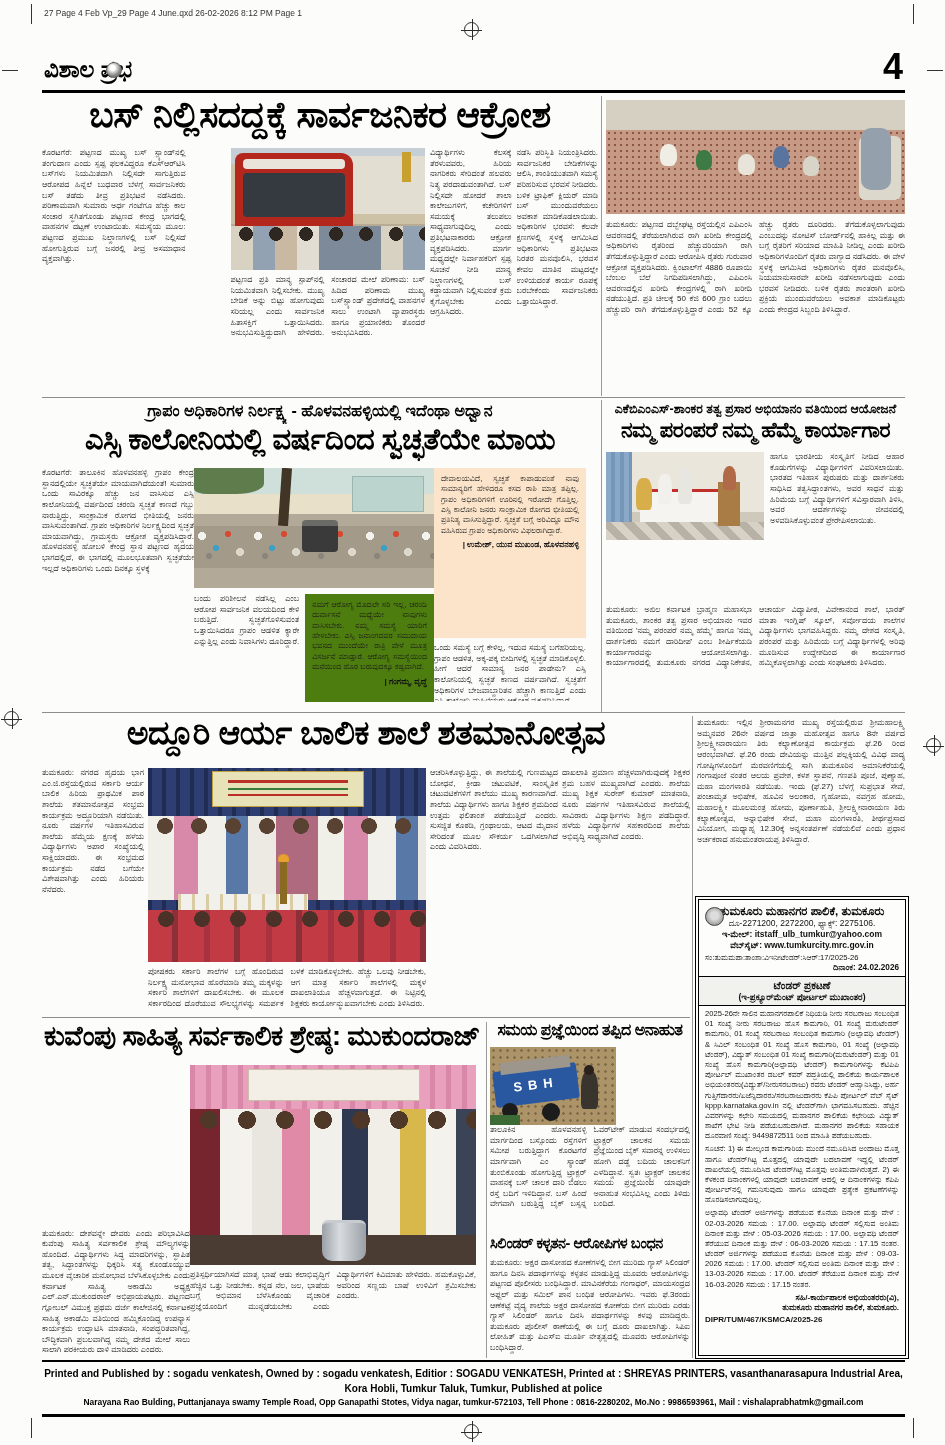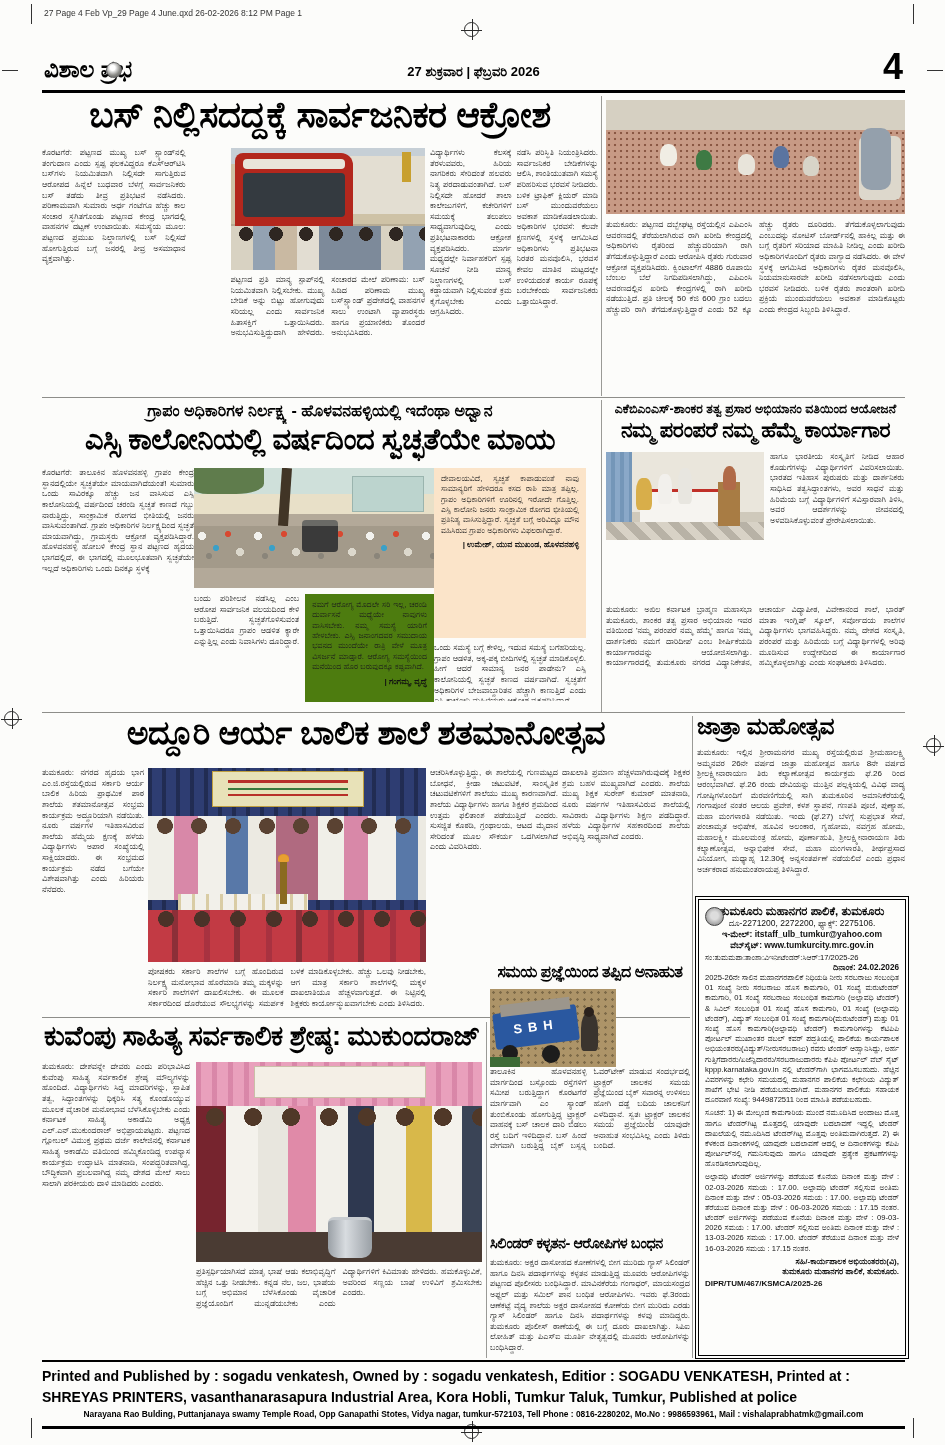--- a/index.html
+++ b/index.html
@@ -39,21 +39,20 @@
   <div class="abs crop" style="left:31px;top:1418px;width:1px;height:20px;"></div>
   <div class="abs crop" style="left:913px;top:1418px;width:1px;height:20px;"></div>
   <div class="abs regmark" style="left:464px;top:22px;"></div>
   <div class="abs regmark" style="left:4px;top:711px;"></div>
   <div class="abs regmark" style="left:926px;top:738px;"></div>
   <div class="abs regmark" style="left:464px;top:1424px;"></div>
 
   <div class="abs" style="left:42px;top:50px;width:863px;height:40px;border-bottom:3px solid #000;">
     <span class="abs" style="left:2px;top:6px;font-size:23px;font-weight:bold;color:#000;letter-spacing:0px;">ವಿಶಾಲ ಪ್ರಭ</span>
     <span class="abs" style="left:64px;top:12px;width:14px;height:14px;border-radius:50%;background:radial-gradient(circle at 40% 35%,#fff 20%,#8a8a86 60%,#555 100%);border:1px solid #666;"></span>
-    <span class="abs" style="left:0;right:0;top:14px;text-align:center;font-size:13px;font-weight:bold;color:#000;">27 ಶುಕ್ರವಾರ | ಫೆಬ್ರವರಿ 2026</span>
     <span class="abs" style="right:2px;top:-4px;font-size:36px;font-weight:bold;color:#000;">4</span>
   </div>
 
   <div class="abs" style="left:42px;top:96px;width:556px;height:298px;overflow:hidden;">
     <div class="hl" style="font-size:36px;height:46px;">ಬಸ್ ನಿಲ್ಲಿಸದದ್ದಕ್ಕೆ ಸಾರ್ವಜನಿಕರ ಆಕ್ರೋಶ</div>
     <div class="flexrow" style="gap:5px;margin-top:6px;height:244px;">
       <div class="bt" style="width:155px;">ಕೊರಟಗೆರೆ: ಪಟ್ಟಣದ ಮುಖ್ಯ ಬಸ್ ಸ್ಟ್ಯಾಂಡ್‌ನಲ್ಲಿ ತಂಗುದಾಣ ಎಂದು ಸ್ಪಷ್ಟ ಫಲಕವಿದ್ದರೂ ಕೆಎಸ್‌ಆರ್‌ಟಿಸಿ ಬಸ್‌ಗಳು ನಿಯಮಿತವಾಗಿ ನಿಲ್ಲಿಸದೇ ಸಾಗುತ್ತಿರುವ ಆರೋಪದ ಹಿನ್ನೆಲೆ ಬುಧವಾರ ಬೆಳಗ್ಗೆ ಸಾರ್ವಜನಿಕರು ಬಸ್ ತಡೆದು ತೀವ್ರ ಪ್ರತಿಭಟನೆ ನಡೆಸಿದರು. ಪರಿಣಾಮವಾಗಿ ಸುಮಾರು ಅರ್ಧ ಗಂಟೆಗೂ ಹೆಚ್ಚು ಕಾಲ ಸಂಚಾರ ಸ್ಥಗಿತಗೊಂಡು ಪಟ್ಟಣದ ಕೇಂದ್ರ ಭಾಗದಲ್ಲಿ ವಾಹನಗಳ ದಟ್ಟಣೆ ಉಂಟಾಯಿತು. ಸಮಸ್ಯೆಯ ಮೂಲ: ಪಟ್ಟಣದ ಪ್ರಮುಖ ನಿಲ್ದಾಣಗಳಲ್ಲಿ ಬಸ್ ನಿಲ್ಲಿಸದೆ ಹೋಗುತ್ತಿರುವ ಬಗ್ಗೆ ಜನರಲ್ಲಿ ತೀವ್ರ ಅಸಮಾಧಾನ ವ್ಯಕ್ತವಾಗಿತ್ತು.</div>
       <div style="width:210px;margin-left:40px;">
         <div class="ph" style="height:122px;">
           <div class="pe" style="inset:0;background:linear-gradient(#c6cfd6 0 16px,#cec2a6 16px 62%,#b7ab93 62% 100%);"></div>
@@ -168,66 +167,69 @@
         <div class="bt cols2" style="margin-top:5px;height:44px;">ಪೋಷಕರು ಸರ್ಕಾರಿ ಶಾಲೆಗಳ ಬಗ್ಗೆ ಹೊಂದಿರುವ ನಿರ್ಲಕ್ಷ್ಯ ಮನೋಭಾವ ಹೊರೆಮಾಡಿ ತಮ್ಮ ಮಕ್ಕಳನ್ನು ಸರ್ಕಾರಿ ಶಾಲೆಗಳಿಗೆ ದಾಖಲಿಸಬೇಕು. ಈ ಮೂಲಕ ಸರ್ಕಾರದಿಂದ ದೊರೆಯುವ ಸೌಲಭ್ಯಗಳನ್ನು ಸಮರ್ಪಕ ಬಳಕೆ ಮಾಡಿಕೊಳ್ಳಬೇಕು. ಹೆಚ್ಚು ಒಲವು ನೀಡಬೇಕು, ಆಗ ಮಾತ್ರ ಸರ್ಕಾರಿ ಶಾಲೆಗಳಲ್ಲಿ ಮಕ್ಕಳ ದಾಖಲಾತಿಯೂ ಹೆಚ್ಚಳವಾಗುತ್ತದೆ. ಈ ನಿಟ್ಟಿನಲ್ಲಿ ಶಿಕ್ಷಕರು ಕಾರ್ಯೋನ್ಮುಖವಾಗಬೇಕು ಎಂದು ತಿಳಿಸಿದರು.</div>
       </div>
       <div class="bt" style="width:128px;">ಆಚರಿಸಿಕೊಳ್ಳುತ್ತಿದ್ದು, ಈ ಶಾಲೆಯಲ್ಲಿ ಗುಣಮಟ್ಟದ ಬೋಧನೆ, ಕ್ರೀಡಾ ಚಟುವಟಿಕೆ, ಸಾಂಸ್ಕೃತಿಕ ಚಟುವಟಿಕೆಗಳಿಗೆ ಶಾಲೆಯು ಮುಖ್ಯ ಕಾರಣವಾಗಿದೆ. ಶಾಲೆಯ ವಿದ್ಯಾರ್ಥಿಗಳು ಹಾಗೂ ಶಿಕ್ಷಕರ ಶ್ರಮದಿಂದ ಉತ್ತಮ ಫಲಿತಾಂಶ ಪಡೆಯುತ್ತಿದೆ ಎಂದರು. ಸುಸಜ್ಜಿತ ಕೊಠಡಿ, ಗ್ರಂಥಾಲಯ, ಆಟದ ಮೈದಾನ ಸೇರಿದಂತೆ ಮೂಲ ಸೌಕರ್ಯ ಒದಗಿಸಲಾಗಿದೆ ಎಂದು ವಿವರಿಸಿದರು.</div>
       <div class="bt" style="width:128px;">ದಾಖಲಾತಿ ಪ್ರಮಾಣ ಹೆಚ್ಚಳವಾಗಿರುವುದಕ್ಕೆ ಶಿಕ್ಷಕರ ಶ್ರಮ ಬಹಳ ಮುಖ್ಯವಾಗಿದೆ ಎಂದರು. ಶಾಲೆಯ ಮುಖ್ಯ ಶಿಕ್ಷಕ ಸುರೇಶ್ ಕುಮಾರ್ ಮಾತನಾಡಿ, ನೂರು ವರ್ಷಗಳ ಇತಿಹಾಸವಿರುವ ಶಾಲೆಯಲ್ಲಿ ಸಾವಿರಾರು ವಿದ್ಯಾರ್ಥಿಗಳು ಶಿಕ್ಷಣ ಪಡೆದಿದ್ದಾರೆ. ಹಳೆಯ ವಿದ್ಯಾರ್ಥಿಗಳ ಸಹಕಾರದಿಂದ ಶಾಲೆಯ ಅಭಿವೃದ್ಧಿ ಸಾಧ್ಯವಾಗಿದೆ ಎಂದರು.</div>
     </div>
   </div>
 
   <div class="abs vd" style="left:692px;top:716px;height:642px;"></div>
 
   <div class="abs" style="left:697px;top:714px;width:208px;height:180px;overflow:hidden;">
-    <div class="hl" style="font-size:23px;text-align:left;height:30px;">ಜಾತ್ರಾ ಮಹೋತ್ಸವ</div>
     <div class="bt" style="margin-top:4px;height:142px;">ತುಮಕೂರು: ಇಲ್ಲಿನ ಶ್ರೀರಾಮನಗರ ಮುಖ್ಯ ರಸ್ತೆಯಲ್ಲಿರುವ ಶ್ರೀಮಹಾಲಕ್ಷ್ಮಿ ಅಮ್ಮನವರ 26ನೇ ವರ್ಷದ ಜಾತ್ರಾ ಮಹೋತ್ಸವ ಹಾಗೂ 8ನೇ ವರ್ಷದ ಶ್ರೀಲಕ್ಷ್ಮೀನಾರಾಯಣ ತಿರು ಕಲ್ಯಾಣೋತ್ಸವ ಕಾರ್ಯಕ್ರಮ ಫೆ.26 ರಿಂದ ಆರಂಭವಾಗಿದೆ. ಫೆ.26 ರಂದು ದೇವಿಯನ್ನು ಮುತ್ತಿನ ಪಲ್ಲಕ್ಕಿಯಲ್ಲಿ ವಿವಿಧ ವಾದ್ಯ ಗೋಷ್ಠಿಗಳೊಂದಿಗೆ ಮೆರವಣಿಗೆಯಲ್ಲಿ ಸಾಗಿ ತುಮಕೂರಿನ ಅಮಾನಿಕೆರೆಯಲ್ಲಿ ಗಂಗಾಪೂಜೆ ನಂತರ ಆಲಯ ಪ್ರವೇಶ, ಕಳಶ ಸ್ಥಾಪನೆ, ಗಣಪತಿ ಪೂಜೆ, ಪುಣ್ಯಾಹ, ಮಹಾ ಮಂಗಳಾರತಿ ನಡೆಯಿತು. ಇಂದು (ಫೆ.27) ಬೆಳಗ್ಗೆ ಸುಪ್ರಭಾತ ಸೇವೆ, ಪಂಚಾಮೃತ ಅಭಿಷೇಕ, ಹೂವಿನ ಅಲಂಕಾರ, ಗೃಹೋಮ, ನವಗ್ರಹ ಹೋಮ, ಮಹಾಲಕ್ಷ್ಮೀ ಮೂಲಮಂತ್ರ ಹೋಮ, ಪೂರ್ಣಾಹುತಿ, ಶ್ರೀಲಕ್ಷ್ಮೀನಾರಾಯಣ ತಿರು ಕಲ್ಯಾಣೋತ್ಸವ, ಅನ್ನಾಭಿಷೇಕ ಸೇವೆ, ಮಹಾ ಮಂಗಳಾರತಿ, ತೀರ್ಥಪ್ರಸಾದ ವಿನಿಯೋಗ, ಮಧ್ಯಾಹ್ನ 12.30ಕ್ಕೆ ಅನ್ನಸಂತರ್ಪಣೆ ನಡೆಯಲಿವೆ ಎಂದು ಪ್ರಧಾನ ಅರ್ಚಕರಾದ ಹನುಮಂತರಾಯಪ್ಪ ತಿಳಿಸಿದ್ದಾರೆ.</div>
   </div>
 
   <div class="abs noticebox" style="left:698px;top:899px;width:194px;height:445px;padding:5px 6px;overflow:hidden;">
     <div style="position:relative;">
       <span style="position:absolute;left:0;top:2px;width:17px;height:17px;border:1px solid #444;border-radius:50%;background:radial-gradient(circle at 50% 45%,#ddd 30%,#777 100%);"></span>
       <div style="text-align:center;font-weight:bold;font-size:11.5px;color:#000;">ತುಮಕೂರು ಮಹಾನಗರ ಪಾಲಿಕೆ, ತುಮಕೂರು</div>
     </div>
     <div class="nb-small">ದೂ-2271200, 2272200, ಫ್ಯಾಕ್ಸ್: 2275106.</div>
     <div class="nb-small" style="font-weight:bold;">ಇ-ಮೇಲ್: itstaff_ulb_tumkur@yahoo.com</div>
     <div class="nb-small" style="font-weight:bold;">ವೆಬ್‌ಸೈಟ್: www.tumkurcity.mrc.gov.in</div>
     <div style="display:flex;justify-content:space-between;font-size:7.6px;margin-top:2px;">
       <span>ಸಂ:ತುಮಮಪಾ:ತಾಂಶಾ:ವಿಇನೀಟೆಂಡರ್:ಸಿಆರ್:17/2025-26</span>
     </div>
     <div style="text-align:right;font-size:8.2px;font-weight:bold;">ದಿನಾಂಕ: 24.02.2026</div>
+    <div style="border-top:1px solid #000;border-bottom:1px solid #000;padding:2px 0;margin:3px -6px;background:#f1f1ed;">
+      <div style="text-align:center;font-weight:bold;font-size:10.5px;">ಟೆಂಡರ್ ಪ್ರಕಟಣೆ</div>
+      <div style="text-align:center;font-weight:bold;font-size:8.6px;">(ಇ-ಪ್ರಕ್ಯೂರ್‌ಮೆಂಟ್ ಪೋರ್ಟಲ್ ಮುಖಾಂತರ)</div>
+    </div>
     <div class="nb-body">2025-26ನೇ ಸಾಲಿನ ಮಹಾನಗರಪಾಲಿಕೆ ನಿಧಿಯಡಿ ನೀರು ಸರಬರಾಜು ಸಂಬಂಧಿತ 01 ಸಂಖ್ಯೆ ನೀರು ಸರಬರಾಜು ಹೊಸ ಕಾಮಗಾರಿ, 01 ಸಂಖ್ಯೆ ಮರುಟೆಂಡರ್ ಕಾಮಗಾರಿ, 01 ಸಂಖ್ಯೆ ಸರಬರಾಜು ಸಂಬಂಧಿತ ಕಾಮಗಾರಿ (ಅಲ್ಪಾವಧಿ ಟೆಂಡರ್) &amp; ಸಿವಿಲ್ ಸಂಬಂಧಿತ 01 ಸಂಖ್ಯೆ ಹೊಸ ಕಾಮಗಾರಿ, 01 ಸಂಖ್ಯೆ (ಅಲ್ಪಾವಧಿ ಟೆಂಡರ್), ವಿದ್ಯುತ್ ಸಂಬಂಧಿತ 01 ಸಂಖ್ಯೆ ಕಾಮಗಾರಿ(ಮರುಟೆಂಡರ್) ಮತ್ತು 01 ಸಂಖ್ಯೆ ಹೊಸ ಕಾಮಗಾರಿ(ಅಲ್ಪಾವಧಿ ಟೆಂಡರ್) ಕಾಮಗಾರಿಗಳನ್ನು ಕೆಟಿಪಿಪಿ ಪೋರ್ಟಲ್ ಮುಖಾಂತರ ಡಬಲ್ ಕವರ್ ಪದ್ಧತಿಯಲ್ಲಿ ಪಾಲಿಕೆಯ ಕಾರ್ಯಪಾಲಕ ಅಭಿಯಂತರರು(ವಿದ್ಯುತ್/ನೀರುಸರಬರಾಜು) ರವರು ಟೆಂಡರ್ ಆಹ್ವಾನಿಸಿದ್ದು, ಅರ್ಹ ಗುತ್ತಿಗೆದಾರರು/ಏಜೆನ್ಸಿದಾರರು/ಸರಬರಾಜುದಾರರು ಕೆಪಿಪಿ ಪೋರ್ಟಲ್ ವೆಬ್ ಸೈಟ್ kppp.karnataka.gov.in ನಲ್ಲಿ ಟೆಂಡರ್‌ಗಾಗಿ ಭಾಗವಹಿಸಬಹುದು. ಹೆಚ್ಚಿನ ವಿವರಗಳನ್ನು ಕಛೇರಿ ಸಮಯದಲ್ಲಿ ಮಹಾನಗರ ಪಾಲಿಕೆಯ ಕಛೇರಿಯ ವಿದ್ಯುತ್ ಶಾಖೆಗೆ ಭೇಟಿ ನೀಡಿ ಪಡೆಯಬಹುದಾಗಿದೆ. ಮಹಾನಗರ ಪಾಲಿಕೆಯ ಸಹಾಯಕ ದೂರವಾಣಿ ಸಂಖ್ಯೆ: 9449872511 ರಿಂದ ಮಾಹಿತಿ ಪಡೆಯಬಹುದು.</div>
     <div class="nb-body" style="margin-top:3px;">ಸೂಚನೆ: 1) ಈ ಮೇಲ್ಕಂಡ ಕಾಮಗಾರಿಯ ಮುಂದೆ ನಮೂದಿಸಿದ ಅಂದಾಜು ಮೊತ್ತ ಹಾಗೂ ಟೆಂಡರ್‌ಗಿಟ್ಟ ಮೊತ್ತದಲ್ಲಿ ಯಾವುದೇ ಬದಲಾವಣೆ ಇದ್ದಲ್ಲಿ ಟೆಂಡರ್ ದಾಖಲೆಯಲ್ಲಿ ನಮೂದಿಸಿದ ಟೆಂಡರ್‌ಗಿಟ್ಟ ಮೊತ್ತವು ಅಂತಿಮವಾಗಿರುತ್ತದೆ. 2) ಈ ಕೆಳಕಂಡ ದಿನಾಂಕಗಳಲ್ಲಿ ಯಾವುದೇ ಬದಲಾವಣೆ ಆದಲ್ಲಿ ಆ ದಿನಾಂಕಗಳನ್ನು ಕೆಪಿಪಿ ಪೋರ್ಟಲ್‌ನಲ್ಲಿ ಗಮನಿಸುವುದು ಹಾಗೂ ಯಾವುದೇ ಪ್ರತ್ಯೇಕ ಪ್ರಕಟಣೆಗಳನ್ನು ಹೊರಡಿಸಲಾಗುವುದಿಲ್ಲ.</div>
     <div class="nb-body" style="margin-top:3px;">ಅಲ್ಪಾವಧಿ ಟೆಂಡರ್ ಅರ್ಜಿಗಳನ್ನು ಪಡೆಯುವ ಕೊನೆಯ ದಿನಾಂಕ ಮತ್ತು ವೇಳೆ : 02-03-2026 ಸಮಯ : 17.00. ಅಲ್ಪಾವಧಿ ಟೆಂಡರ್ ಸಲ್ಲಿಸುವ ಅಂತಿಮ ದಿನಾಂಕ ಮತ್ತು ವೇಳೆ : 05-03-2026 ಸಮಯ : 17.00. ಅಲ್ಪಾವಧಿ ಟೆಂಡರ್ ತೆರೆಯುವ ದಿನಾಂಕ ಮತ್ತು ವೇಳೆ : 06-03-2026 ಸಮಯ : 17.15 ನಂತರ. ಟೆಂಡರ್ ಅರ್ಜಿಗಳನ್ನು ಪಡೆಯುವ ಕೊನೆಯ ದಿನಾಂಕ ಮತ್ತು ವೇಳೆ : 09-03-2026 ಸಮಯ : 17.00. ಟೆಂಡರ್ ಸಲ್ಲಿಸುವ ಅಂತಿಮ ದಿನಾಂಕ ಮತ್ತು ವೇಳೆ : 13-03-2026 ಸಮಯ : 17.00. ಟೆಂಡರ್ ತೆರೆಯುವ ದಿನಾಂಕ ಮತ್ತು ವೇಳೆ 16-03-2026 ಸಮಯ : 17.15 ನಂತರ.</div>
     <div style="text-align:right;font-size:8px;font-weight:bold;margin-top:3px;">ಸಹಿ/-ಕಾರ್ಯಪಾಲಕ ಅಭಿಯಂತರರು(ವಿ),</div>
     <div style="text-align:right;font-size:8px;font-weight:bold;">ತುಮಕೂರು ಮಹಾನಗರ ಪಾಲಿಕೆ, ತುಮಕೂರು.</div>
     <div style="font-size:8px;font-weight:bold;margin-top:2px;">DIPR/TUM/467/KSMCA/2025-26</div>
   </div>
 
   <div class="abs hd" style="left:42px;top:1017px;width:648px;"></div>
 
   <div class="abs" style="left:42px;top:1022px;width:440px;height:336px;overflow:hidden;">
     <div class="hl" style="font-size:27px;height:34px;">ಕುವೆಂಪು ಸಾಹಿತ್ಯ ಸರ್ವಕಾಲಿಕ ಶ್ರೇಷ್ಠ: ಮುಕುಂದರಾಜ್</div>
-    <div class="flexrow" style="gap:6px;margin-top:6px;height:294px;">
+    <div class="flexrow" style="margin-top:6px;height:294px;align-items:flex-end;">
       <div class="bt" style="width:148px;">ತುಮಕೂರು: ದೇಶವನ್ನೇ ದೇವರು ಎಂದು ಪರಿಭಾವಿಸಿದ ಕುವೆಂಪು ಸಾಹಿತ್ಯ ಸರ್ವಕಾಲಿಕ ಶ್ರೇಷ್ಠ ಮೌಲ್ಯಗಳನ್ನು ಹೊಂದಿದೆ. ವಿದ್ಯಾರ್ಥಿಗಳು ಸಿದ್ಧ ಮಾದರಿಗಳನ್ನು, ಸ್ಥಾಪಿತ ತತ್ವ, ಸಿದ್ಧಾಂತಗಳನ್ನು ಧಿಕ್ಕರಿಸಿ ಸತ್ಯ ಕೊಂಡೊಯ್ಯುವ ಮೂಲಕ ವೈಚಾರಿಕ ಮನೋಭಾವ ಬೆಳೆಸಿಕೊಳ್ಳಬೇಕು ಎಂದು ಕರ್ನಾಟಕ ಸಾಹಿತ್ಯ ಅಕಾಡೆಮಿ ಅಧ್ಯಕ್ಷ ಎಲ್.ಎನ್.ಮುಕುಂದರಾಜ್ ಅಭಿಪ್ರಾಯಪಟ್ಟರು. ಪಟ್ಟಣದ ಗ್ಲೋಬಲ್ ವಿಮುಕ್ತ ಪ್ರಥಮ ದರ್ಜೆ ಕಾಲೇಜಿನಲ್ಲಿ ಕರ್ನಾಟಕ ಸಾಹಿತ್ಯ ಅಕಾಡೆಮಿ ವತಿಯಿಂದ ಹಮ್ಮಿಕೊಂಡಿದ್ದ ಉಪನ್ಯಾಸ ಕಾರ್ಯಕ್ರಮ ಉದ್ಘಾಟಿಸಿ ಮಾತನಾಡಿ, ಸಂಪದ್ಭರಿತವಾಗಿದ್ದ, ಬೌದ್ಧಿಕವಾಗಿ ಪ್ರಬಲವಾಗಿದ್ದ ನಮ್ಮ ದೇಶದ ಮೇಲೆ ಸಾಲು ಸಾಲಾಗಿ ಪರಕೀಯರು ದಾಳಿ ಮಾಡಿದರು ಎಂದರು.</div>
       <div style="width:286px;">
         <div class="ph" style="height:200px;">
           <div class="pe" style="inset:0;background:#e9a0bc;background-image:repeating-linear-gradient(90deg,rgba(170,60,110,.25) 0 5px,transparent 5px 16px);"></div>
           <div class="pe" style="left:58px;top:4px;width:170px;height:30px;background:#f4efe6;border:1px solid #cabfa8;"></div>
           <div class="pe heads" style="left:0;right:0;top:44px;height:126px;background-image:radial-gradient(circle 9px at 19px 11px,#503828 97%,transparent),linear-gradient(90deg,#76242e 0 30px,#f4f2ec 30px 62px,#e8e6de 62px 92px,#e08aa8 92px 120px,#f2f0ea 120px 152px,#2e3850 152px 178px,#f0eee6 178px 210px,#d8b84a 210px 236px,#f4f2ec 236px 266px,#3a4456 266px 286px);background-size:38px 100%,286px 100%;"></div>
           <div class="pe" style="left:0;right:0;bottom:0;height:30px;background:#4a3b33;"></div>
           <div class="pe" style="left:46%;bottom:4px;width:44px;height:38px;background:linear-gradient(90deg,#9aa0a6,#d8dce0 40%,#9aa0a6);border-radius:6px 6px 10px 10px;border-top:3px solid #c8ccd0;"></div>
         </div>
         <div class="bt cols2" style="margin-top:5px;height:86px;">ಪ್ರತಿಸ್ಪರ್ಧಿಯಾಗಿಸದೆ ಮಾತೃ ಭಾಷೆ ಆಡು ಕಲಾಭಿವೃದ್ಧಿಗೆ ಹೆಚ್ಚಿನ ಒತ್ತು ನೀಡಬೇಕು. ಕನ್ನಡ ನೆಲ, ಜಲ, ಭಾಷೆಯ ಬಗ್ಗೆ ಅಭಿಮಾನ ಬೆಳೆಸಿಕೊಂಡು ವೈಚಾರಿಕ ಪ್ರಜ್ಞೆಯೊಂದಿಗೆ ಮುನ್ನಡೆಯಬೇಕು ಎಂದು ವಿದ್ಯಾರ್ಥಿಗಳಿಗೆ ಕಿವಿಮಾತು ಹೇಳಿದರು. ಹಮಕೊಳ್ಳುವಿಕೆ, ಅವರಿಂದ ಸಣ್ಣಯ ಬಾಷೆ ಉಳಿವಿಗೆ ಶ್ರಮಿಸಬೇಕು ಎಂದರು.</div>
       </div>
     </div>
   </div>
 
   <div class="abs vd" style="left:486px;top:1022px;height:336px;"></div>
 
-  <div class="abs" style="left:490px;top:964px;width:200px;height:210px;overflow:hidden;">
+  <div class="abs" style="left:490px;top:1022px;width:200px;height:210px;overflow:hidden;">
     <div class="hl" style="font-size:16px;height:21px;">ಸಮಯ ಪ್ರಜ್ಞೆಯಿಂದ ತಪ್ಪಿದ ಅನಾಹುತ</div>
     <div class="flexrow" style="gap:4px;margin-top:4px;">
       <div class="ph" style="width:126px;height:78px;">
         <div class="pe" style="inset:0;background:linear-gradient(#cfc8b6 0 10px,#7a7050 10px 22px,#ad9468 22px 100%);background-image:radial-gradient(#7d6a48 1px,transparent 1.5px);background-size:7px 7px;background-color:#ad9468;"></div>
         <div class="pe" style="left:4px;top:20px;width:84px;height:36px;background:#2a58a0;transform:rotate(-7deg);border-radius:3px;color:#fff;font-weight:bold;font-size:13px;letter-spacing:6px;text-align:center;line-height:36px;">SBH</div>
         <div class="pe" style="left:10px;top:12px;width:70px;height:12px;background:#9c968c;transform:rotate(-7deg);"></div>
         <div class="pe" style="left:12px;bottom:6px;width:16px;height:16px;background:#1c1c1c;border-radius:50%;"></div>
         <div class="pe" style="left:52px;bottom:4px;width:18px;height:18px;background:#1c1c1c;border-radius:50%;"></div>
         <div class="pe" style="right:18px;top:24px;width:17px;height:38px;background:#3a342e;border-radius:40% 40% 15% 15%;"></div>
         <div class="pe" style="right:22px;top:18px;width:10px;height:10px;background:#2a211c;border-radius:50%;"></div>
@@ -238,17 +240,17 @@
       <span>ತಾಲೂಕಿನ ಹೊಳವನಹಳ್ಳಿ ಮಾರ್ಗದಿಂದ ಬಸ್ಸೊಂದು ರಸ್ತೆಗಳಿಗೆ ಸಮೀಪ ಬರುತ್ತಿದ್ದಾಗ ಕೊರಟಗೆರೆ ಮಾರ್ಗವಾಗಿ ಎಂ ಸ್ಯಾಂಡ್ ತುಂಬಿಕೊಂಡು ಹೋಗುತ್ತಿದ್ದ ಟ್ರ್ಯಾಕ್ಟರ್ ವಾಹನಕ್ಕೆ ಬಸ್ ಚಾಲಕ ದಾರಿ ಬಿಡಲು ರಸ್ತೆ ಬದಿಗೆ ಇಳಿದಿದ್ದಾನೆ. ಬಸ್ ಹಿಂದೆ ವೇಗವಾಗಿ ಬರುತ್ತಿದ್ದ ಬೈಕ್ ಬಸ್ಸನ್ನ</span> <span>ಓವರ್‌ಟೇಕ್ ಮಾಡುವ ಸಂದರ್ಭದಲ್ಲಿ ಟ್ರ್ಯಾಕ್ಟರ್ ಚಾಲಕನ ಸಮಯ ಪ್ರಜ್ಞೆಯಿಂದ ಬೈಕ್ ಸವಾರನ್ನ ಉಳಿಸಲು ಹೋಗಿ ದಡ್ಡೆ ಬದಿಯ ಚಾಲಕನಿಗೆ ಎಳೆದಿದ್ದಾನೆ. ಸ್ವತಃ ಟ್ರ್ಯಾಕ್ಟರ್ ಚಾಲಕನ ಸಮಯ ಪ್ರಜ್ಞೆಯಿಂದ ಯಾವುದೇ ಅನಾಹುತ ಸಂಭವಿಸಿಲ್ಲ ಎಂದು ತಿಳಿದು ಬಂದಿದೆ.</span>
     </div>
   </div>
 
   <div class="abs" style="left:490px;top:1236px;width:200px;height:122px;overflow:hidden;">
     <div class="hl" style="font-size:14.5px;text-align:left;height:19px;">ಸಿಲಿಂಡರ್ ಕಳ್ಳತನ- ಆರೋಪಿಗಳ ಬಂಧನ</div>
     <div class="bt" style="margin-top:3px;height:98px;">ತುಮಕೂರು: ಅಕ್ಷರ ದಾಸೋಹದ ಕೋಣೆಗಳಲ್ಲಿ ಬೀಗ ಮುರಿದು ಗ್ಯಾಸ್ ಸಿಲಿಂಡರ್ ಹಾಗೂ ದಿನಸಿ ಪದಾರ್ಥಗಳನ್ನು ಕಳ್ಳತನ ಮಾಡುತ್ತಿದ್ದ ಮೂವರು ಆರೋಪಿಗಳನ್ನು ಪಟ್ಟಣದ ಪೊಲೀಸರು ಬಂಧಿಸಿದ್ದಾರೆ. ಮಾವಿನಕೆರೆಯ ಗಂಗಾಧರ್, ಮಾಯಸಂದ್ರದ ಅಫ್ಜಲ್ ಮತ್ತು ಸಮಿಲ್ ಪಾನ ಬಂಧಿತ ಆರೋಪಿಗಳು. ಇವರು ಫೆ.3ರಂದು ಆಣೆಕಟ್ಟೆ ವೈದ್ಯ ಶಾಲೆಯ ಅಕ್ಷರ ದಾಸೋಹದ ಕೋಣೆಯ ಬೀಗ ಮುರಿದು ಎರಡು ಗ್ಯಾಸ್ ಸಿಲಿಂಡರ್ ಹಾಗೂ ದಿನಸಿ ಪದಾರ್ಥಗಳನ್ನು ಕಳವು ಮಾಡಿದ್ದರು. ತುಮಕೂರು ಪೊಲೀಸ್ ಠಾಣೆಯಲ್ಲಿ ಈ ಬಗ್ಗೆ ದೂರು ದಾಖಲಾಗಿತ್ತು. ಸಿಪಿಐ ಲೋಹಿತ್ ಮತ್ತು ಪಿಎಸ್‌ಐ ಮೂರ್ತಿ ನೇತೃತ್ವದಲ್ಲಿ ಮೂವರು ಆರೋಪಿಗಳನ್ನು ಬಂಧಿಸಿದ್ದಾರೆ.</div>
   </div>
 
   <div class="abs" style="left:42px;top:1360px;width:863px;border-top:2px solid #000;border-bottom:3px solid #000;padding:4px 0 5px;">
-    <div style="font-size:14px;font-weight:bold;color:#000;line-height:1.5;">Printed and Published by : sogadu venkatesh, Owned by : sogadu venkatesh, Editior : SOGADU VENKATESH, Printed at : SHREYAS PRINTERS, vasanthanarasapura Industrial Area, Kora Hobli, Tumkur Taluk, Tumkur, Published at police</div>
+    <div style="text-align:center;font-size:10px;font-weight:bold;color:#000;line-height:1.5;">Printed and Published by : sogadu venkatesh, Owned by : sogadu venkatesh, Editior : SOGADU VENKATESH, Printed at : SHREYAS PRINTERS, vasanthanarasapura Industrial Area, Kora Hobli, Tumkur Taluk, Tumkur, Published at police</div>
     <div style="text-align:center;font-size:8.4px;font-weight:bold;color:#000;line-height:1.5;">Narayana Rao Bulding, Puttanjanaya swamy Temple Road, Opp Ganapathi Stotes, Vidya nagar, tumkur-572103, Tell Phone : 0816-2280202, Mo.No : 9986593961, Mail : vishalaprabhatmk@gmail.com</div>
   </div>
 
 </div>
 
 </body></html>

